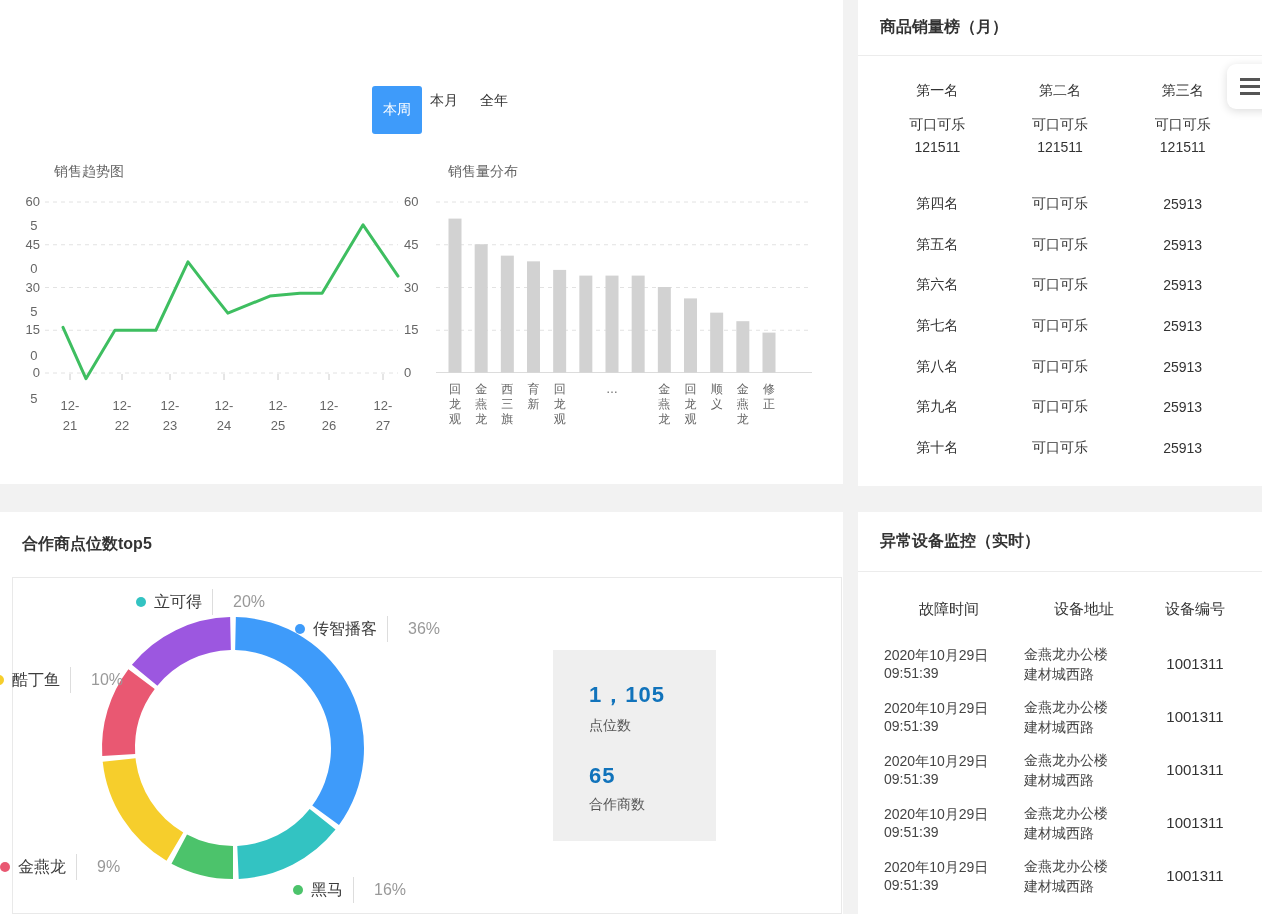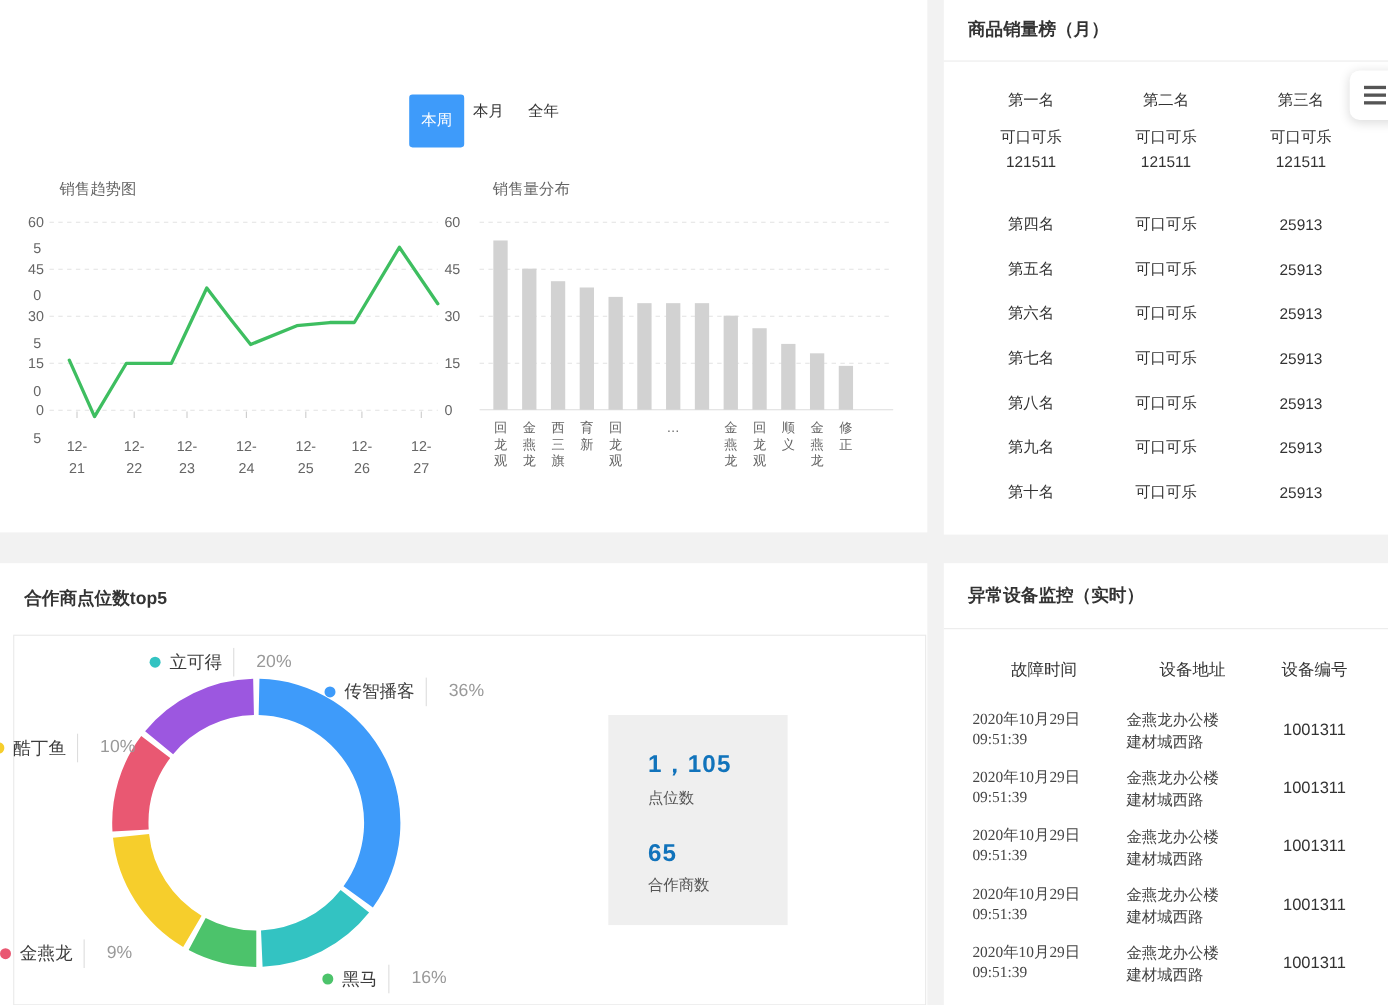--- a/index.html
+++ b/index.html
@@ -61,21 +61,21 @@
   .pie-stats .val { font-size:22px; font-weight:bold; color:#1173bb; letter-spacing:1px; }
   .pie-stats .lab { font-size:14px; color:#555; margin-top:7px; }
   .pie-stats .grp + .grp { margin-top:28px; }
 
   
   #panel-device { left:858px; top:512px; width:404px; height:402px; }
   #panel-device .panel-header { height:60px; }
   .dev-table { position:absolute; top:88px; left:16px; right:16px; }
   .dev-head { display:grid; grid-template-columns:150px 120px 1fr; font-size:15px; color:#333; text-align:center; margin-bottom:18px; }
   .dev-row { display:grid; grid-template-columns:150px 120px 1fr; height:53px; align-items:center; font-size:14px; color:#444; }
-  .dev-row .c1 { padding-left:10px; line-height:18px;font-family:Liberation Serif, serif; }
+  .dev-row .c1 { padding-left:10px; line-height:18px; }
   .dev-row .c2 { line-height:20px; }
   .dev-row .c3 { text-align:center; font-size:15px; color:#333; }
 </style>
 </head>
 <body>
 
 <div class="page">
 
   <section class="panel" id="panel-sales">
     <span class="tab active" id="tab-week">本周</span>

